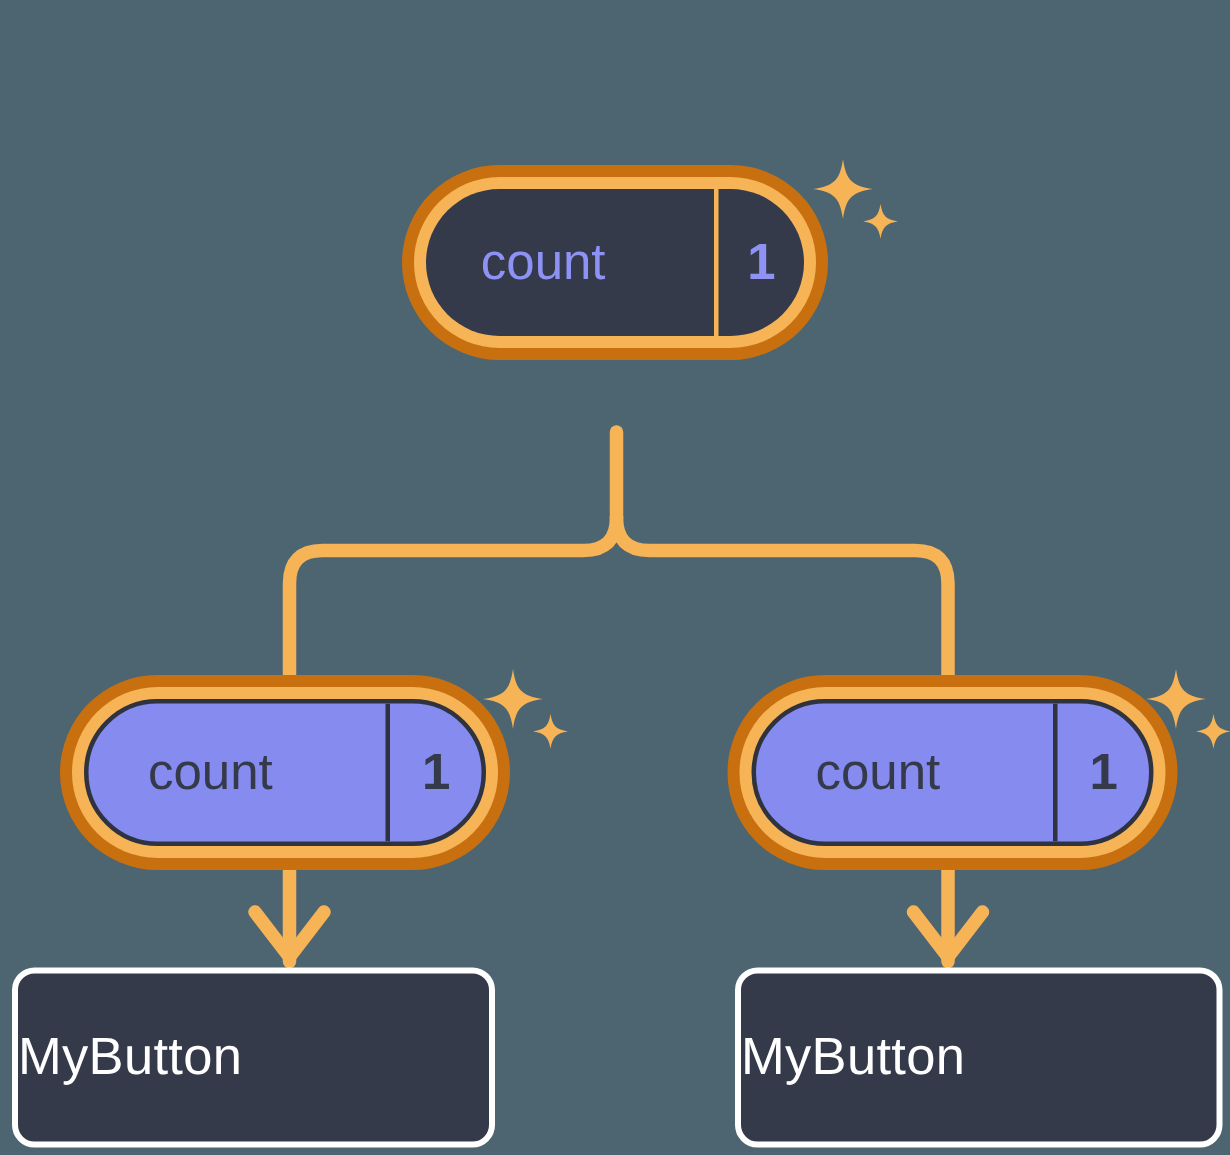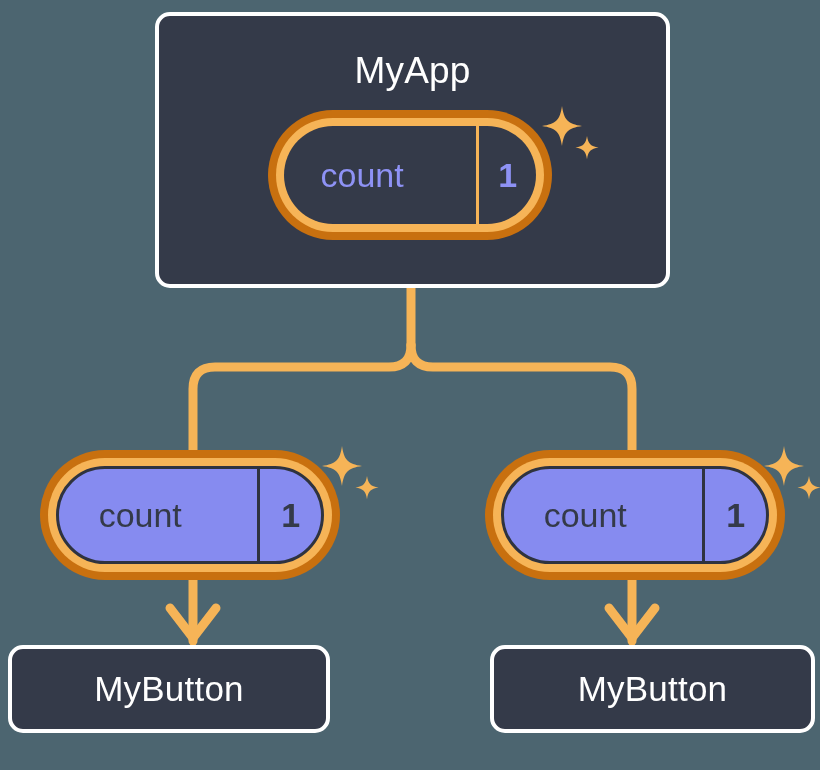--- a/index.html
+++ b/index.html
@@ -34,24 +34,24 @@
     border: 4px solid #ffffff;
     border-radius: 15px;
     box-sizing: border-box;
     z-index: 3;
   }
   #app-card {
     left: 155px; top: 12px;
     width: 515px; height: 276px;
   }
   .btn-card {
-    height: 88px;
+    height: 120px;
     display: flex;
     align-items: center;
-    justify-content: center;
+    justify-content: flex-start;
   }
   #btn-card-left  { left: 8px;   top: 645px; width: 322px; }
   #btn-card-right { left: 490px; top: 645px; width: 325px; }
 
   .app-title {
     position: absolute;
     left: 0; right: 0;
     top: 34px;
     text-align: center;
     color: #ffffff;
@@ -162,23 +162,20 @@
       <path d="M 411 345 Q 411 367 433 367 L 610 367 Q 632 367 632 389 L 632 455"></path>
 
       <path d="M 193 578 L 193 641"></path>
       <path d="M 170 608 L 193 638 L 216 608"></path>
 
       <path d="M 632 578 L 632 641"></path>
       <path d="M 609 608 L 632 638 L 655 608"></path>
     </g>
   </svg>
 
-  <div class="card" id="app-card">
-    <div class="app-title">MyApp</div>
-  </div>
 
   <div class="pill" id="pill-app">
     <div class="pill-mid">
       <div class="pill-inner">
         <div class="pill-key">count</div>
         <div class="pill-val">1</div>
       </div>
     </div>
   </div>
 

